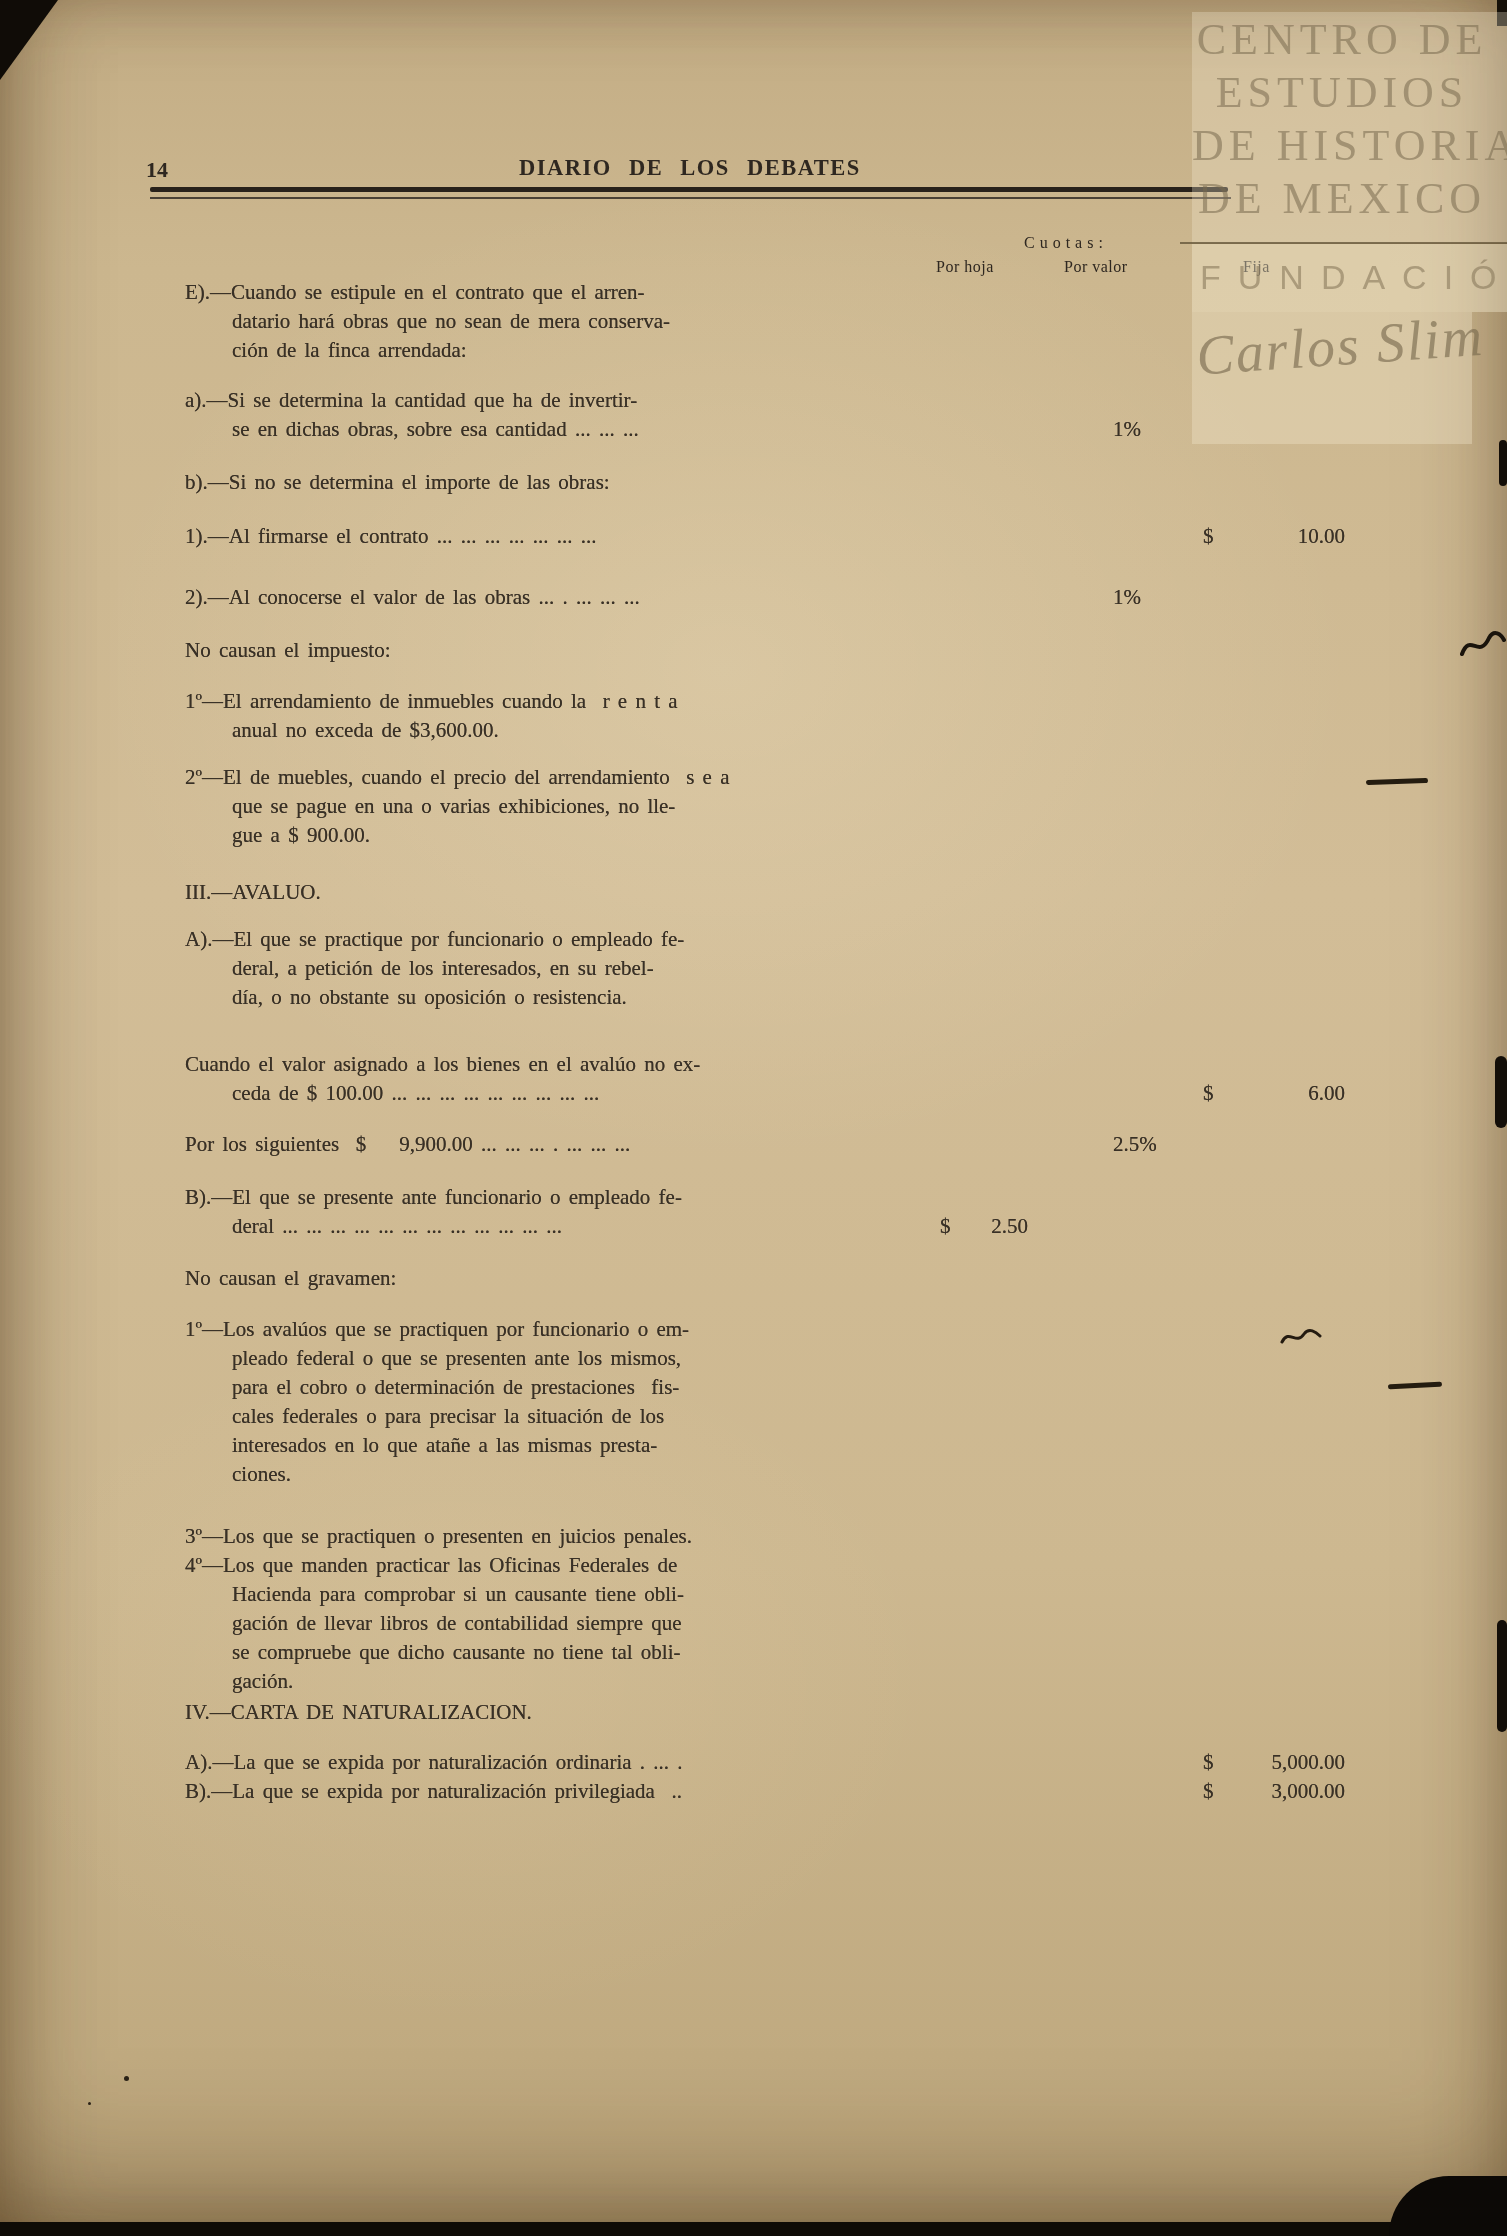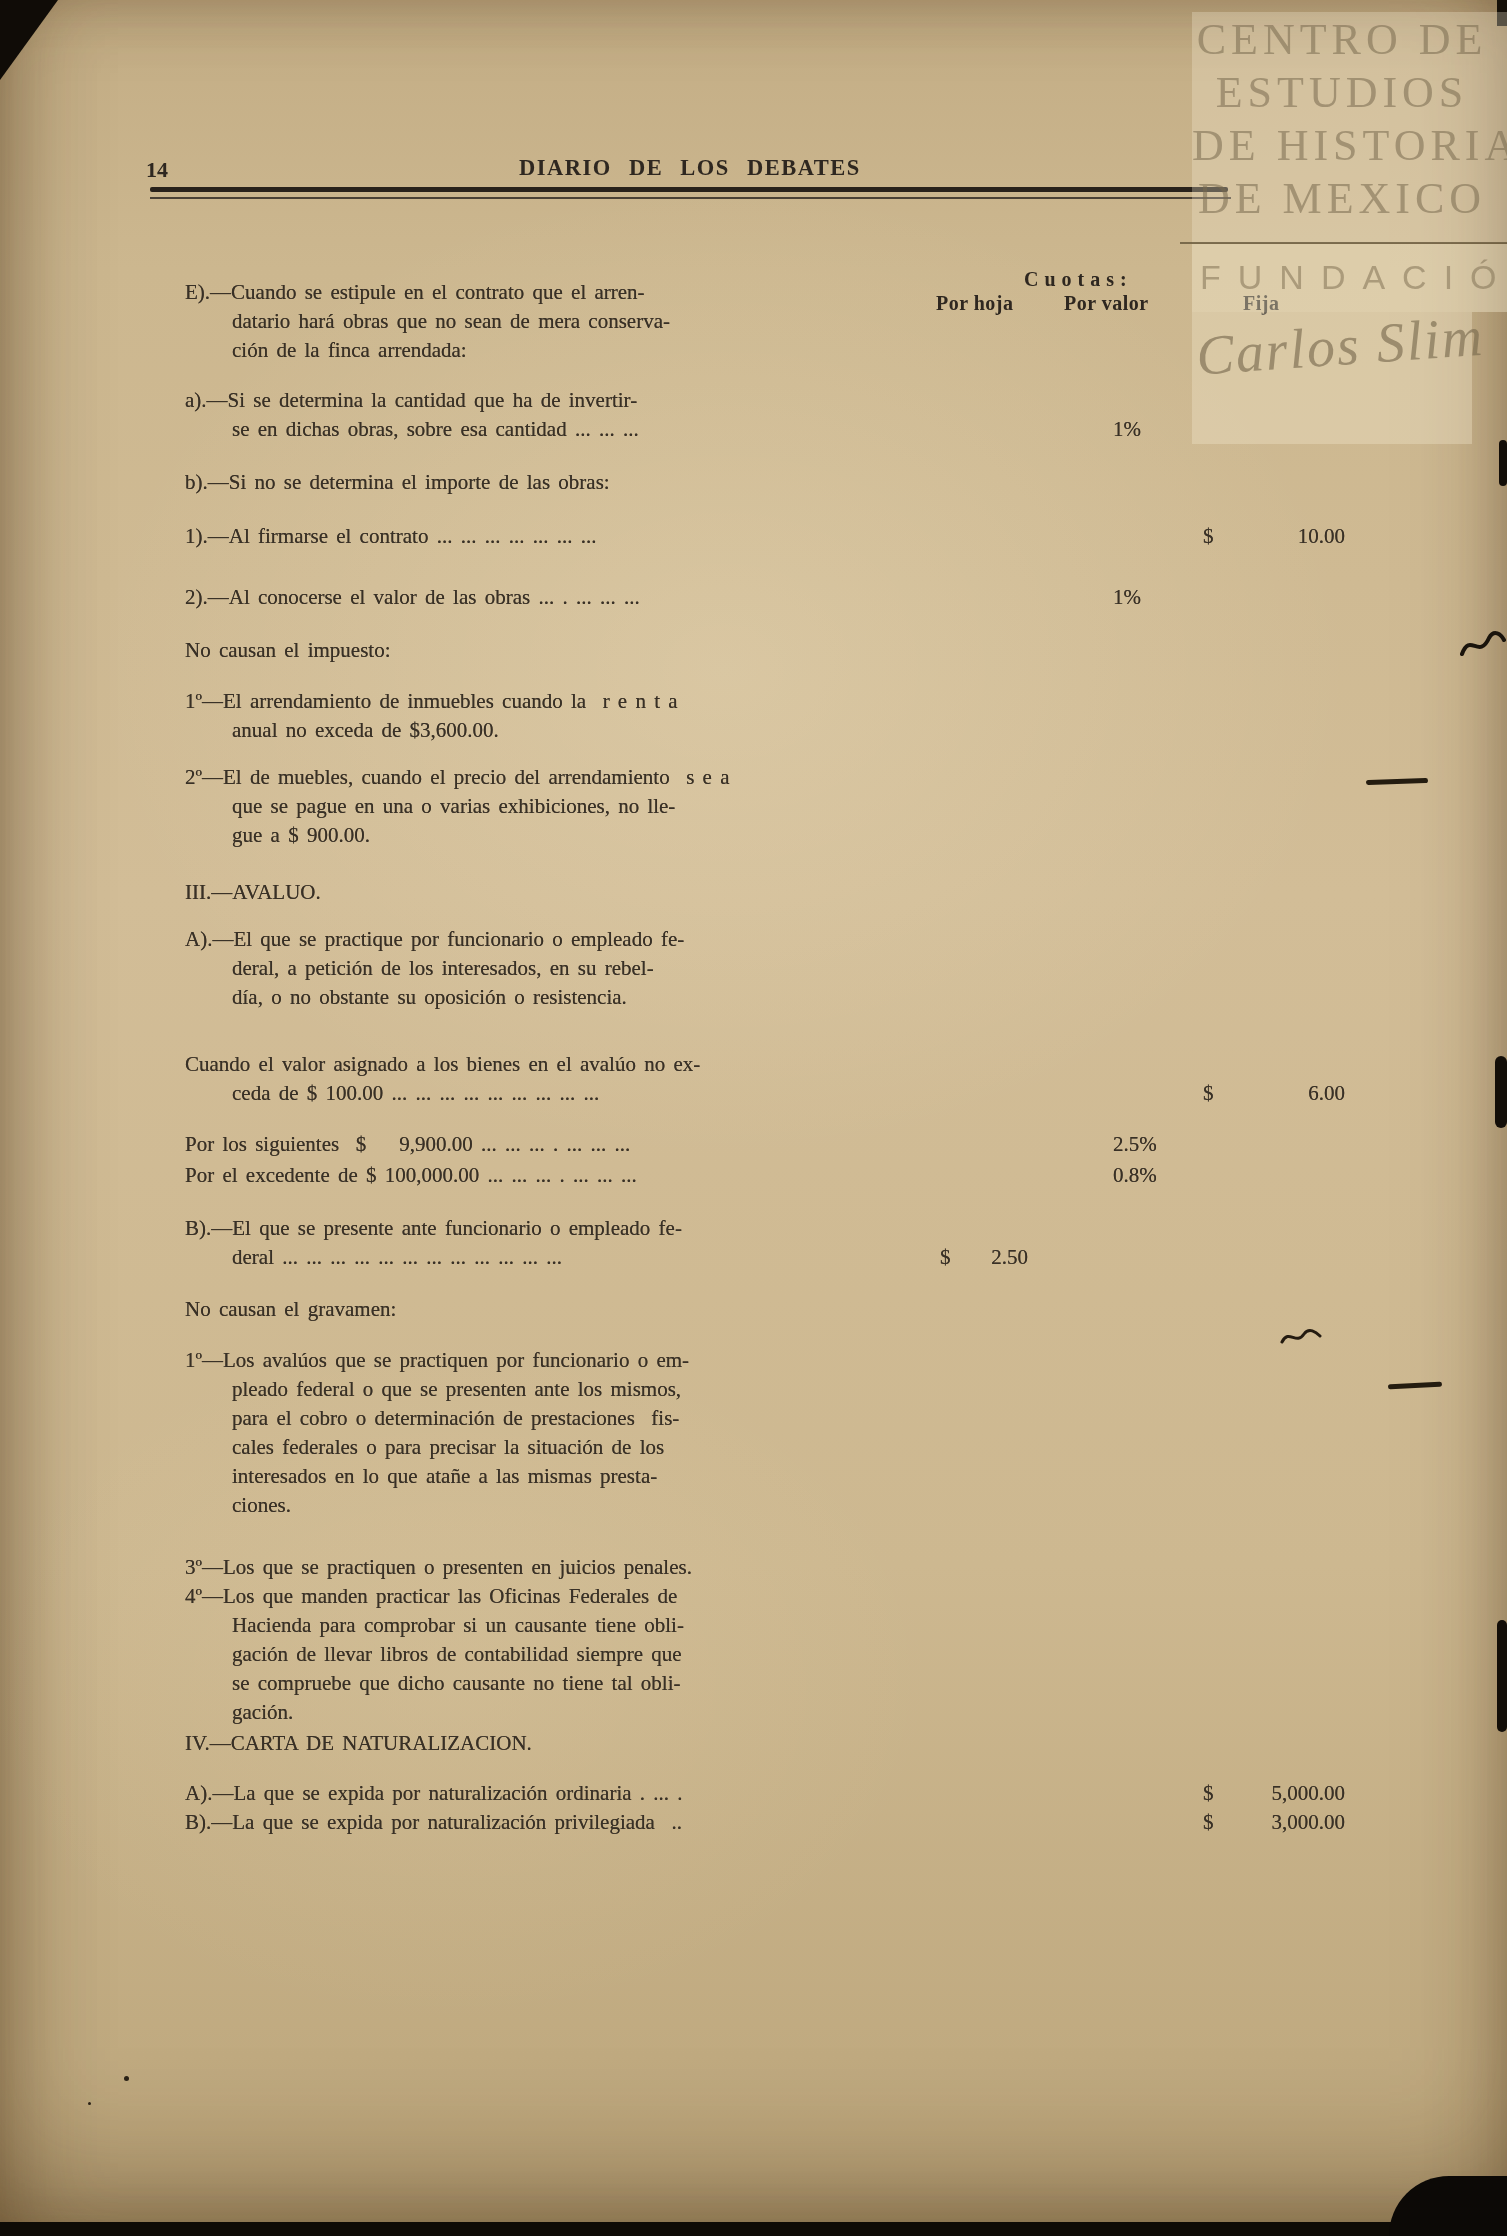--- a/index.html
+++ b/index.html
@@ -18,21 +18,21 @@
       inset 0 -70px 140px -50px rgba(60,40,15,.50),
       inset 0 35px 90px -45px rgba(85,58,26,.22);
   }
   
   .pgnum{position:absolute;left:146px;top:157px;font-size:22px;font-weight:bold;color:#2e2720;}
   .pgtitle{position:absolute;left:150px;top:155px;width:1080px;text-align:center;
     font-size:22.5px;font-weight:bold;letter-spacing:1.5px;word-spacing:10px;color:#2e2720;}
   .rule-thick{position:absolute;left:150px;top:187px;width:1078px;height:5px;background:#28211a;border-radius:2px;}
   .rule-thin{position:absolute;left:150px;top:197px;width:1081px;height:2px;background:#4a4034;}
   
-  .colhead{position:absolute;font-weight:bold;color:#2e2720;font-size:20px;letter-spacing:.5px;margin-top:34px;}
+  .colhead{position:absolute;font-weight:normal;color:#2e2720;font-size:16px;letter-spacing:.5px;}
   .cuotas-label{left:1024px;top:234px;}
   .col-hoja{left:936px;top:258px;}
   .col-valor{left:1064px;top:258px;}
   .col-fija{left:1243px;top:258px;}
   
   #content{position:absolute;left:185px;top:278px;width:1190px;z-index:1;}
   .row{position:relative;font-size:21px;line-height:29px;color:#383026;word-spacing:3px;
        text-shadow:0 0 .5px rgba(56,46,34,.75);}
   .row .txt{display:block;white-space:pre-wrap;padding-left:47px;text-indent:-47px;}
   .cell{position:absolute;bottom:0;line-height:29px;}
@@ -156,24 +156,20 @@
         <span>6.00</span>
       </span>
     </div>
 
     <div class="row" style="margin-top:22px">
       <span class="txt">Por los siguientes  $    9,900.00 ... ... ... . ... ... ...</span>
       <span class="cell valor">2.5%</span>
     </div>
 
 
-    <div class="row" style="margin-top:2px">
-      <span class="txt">Por el excedente de $ 100,000.00 ... ... ... . ... ... ...</span>
-      <span class="cell valor">0.8%</span>
-    </div>
 
     <div class="row" style="margin-top:24px">
       <span class="txt">B).—El que se presente ante funcionario o empleado fe-
 deral ... ... ... ... ... ... ... ... ... ... ... ...</span>
       <span class="cell hoja">
         <span>$</span>
         <span>2.50</span>
       </span>
     </div>
 

